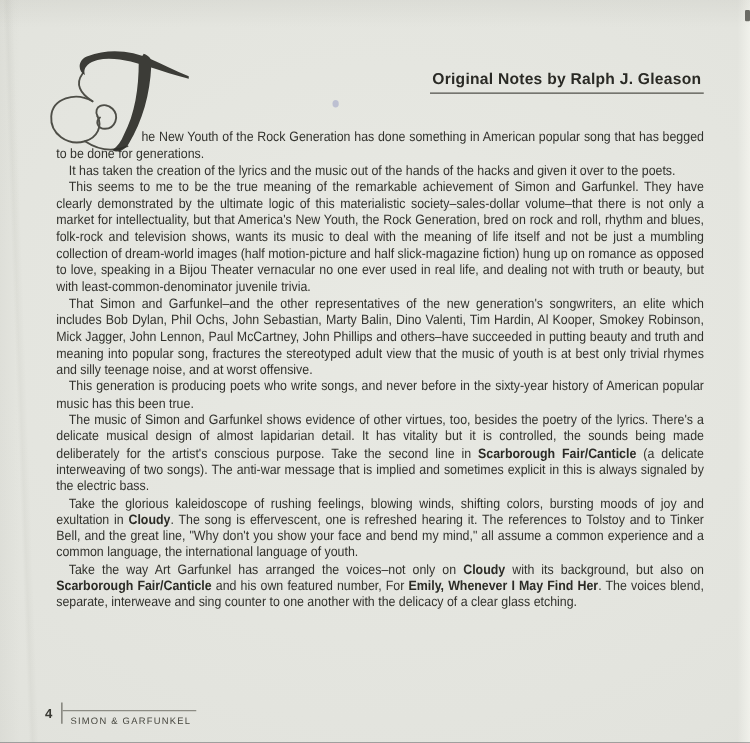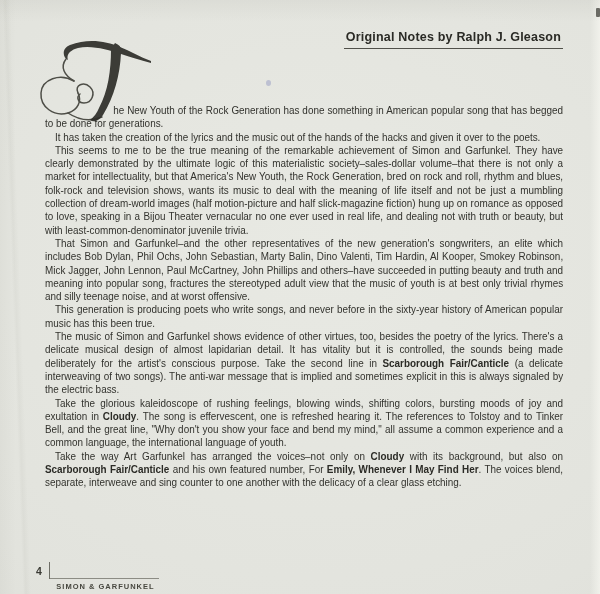--- a/index.html
+++ b/index.html
@@ -7,42 +7,42 @@
     position:relative;width:600px;height:594px;overflow:hidden;
     font-family:"Liberation Sans",sans-serif;
     background:
       linear-gradient(180deg, rgba(110,110,98,0.07), rgba(110,110,98,0) 22px),
       linear-gradient(90deg, rgba(110,110,98,0.05), rgba(110,110,98,0) 16px),
       linear-gradient(270deg, rgba(252,252,246,0.55), rgba(252,252,246,0) 10px),
       linear-gradient(88deg, transparent 23px, rgba(100,100,88,0.05) 26px, transparent 31px),
       radial-gradient(140% 120% at 52% 42%, #e8e9e3 0%, #e2e3dd 55%, #d9dad3 100%);
   }
   .byline{
-    position:absolute;top:30px;right:37px;
+    position:absolute;top:56px;right:37px;
     font-size:12.5px;font-weight:700;letter-spacing:.2px;color:#2a2a25;
     border-bottom:1.5px solid #50504a;padding:0 2px 4px 2px;
   }
   .dropcap{position:absolute;left:30px;top:33px;width:125px;height:100px;z-index:2;}
   .article{
     position:absolute;left:45px;top:104px;width:570px;
     transform:scaleX(0.909);transform-origin:0 0;
     font-size:10.9px;line-height:13.3px;color:#32322d;
     text-align:justify;z-index:1;
   }
   .article p{margin:0;text-indent:11px;}
   .article p.lead{text-indent:75px;}
   .article .b{font-weight:700;color:#2b2b26;}
   .footer{
     position:absolute;left:36px;top:562px;display:flex;align-items:flex-start;z-index:3;
   }
   .pnum{font-size:10.5px;font-weight:700;color:#3a3a34;margin-top:3px;}
   .fdiv{width:1.5px;height:17px;background:#6e6e66;margin-left:7px;}
   .album{
-    font-size:7.5px;font-weight:700;letter-spacing:1px;color:#47473f;
-    border-top:1px solid #8c8c84;padding:3px 4px 0 6px;margin-top:16px;white-space:nowrap;
+    font-size:7.5px;font-weight:400;letter-spacing:1px;color:#47473f;
+    border-top:1px solid #8c8c84;padding:3px 4px 0 6px;margin-top:6px;white-space:nowrap;
   }
   .inkdot{
     position:absolute;left:266px;top:80px;width:5px;height:6px;border-radius:50%;
     background:#8d93c0;opacity:.45;filter:blur(.6px);
   }
   .speck{
     position:absolute;right:0;top:8px;width:4px;height:9px;background:#4c4c46;
     opacity:.8;filter:blur(.4px);border-radius:1px;
   }
 </style>

